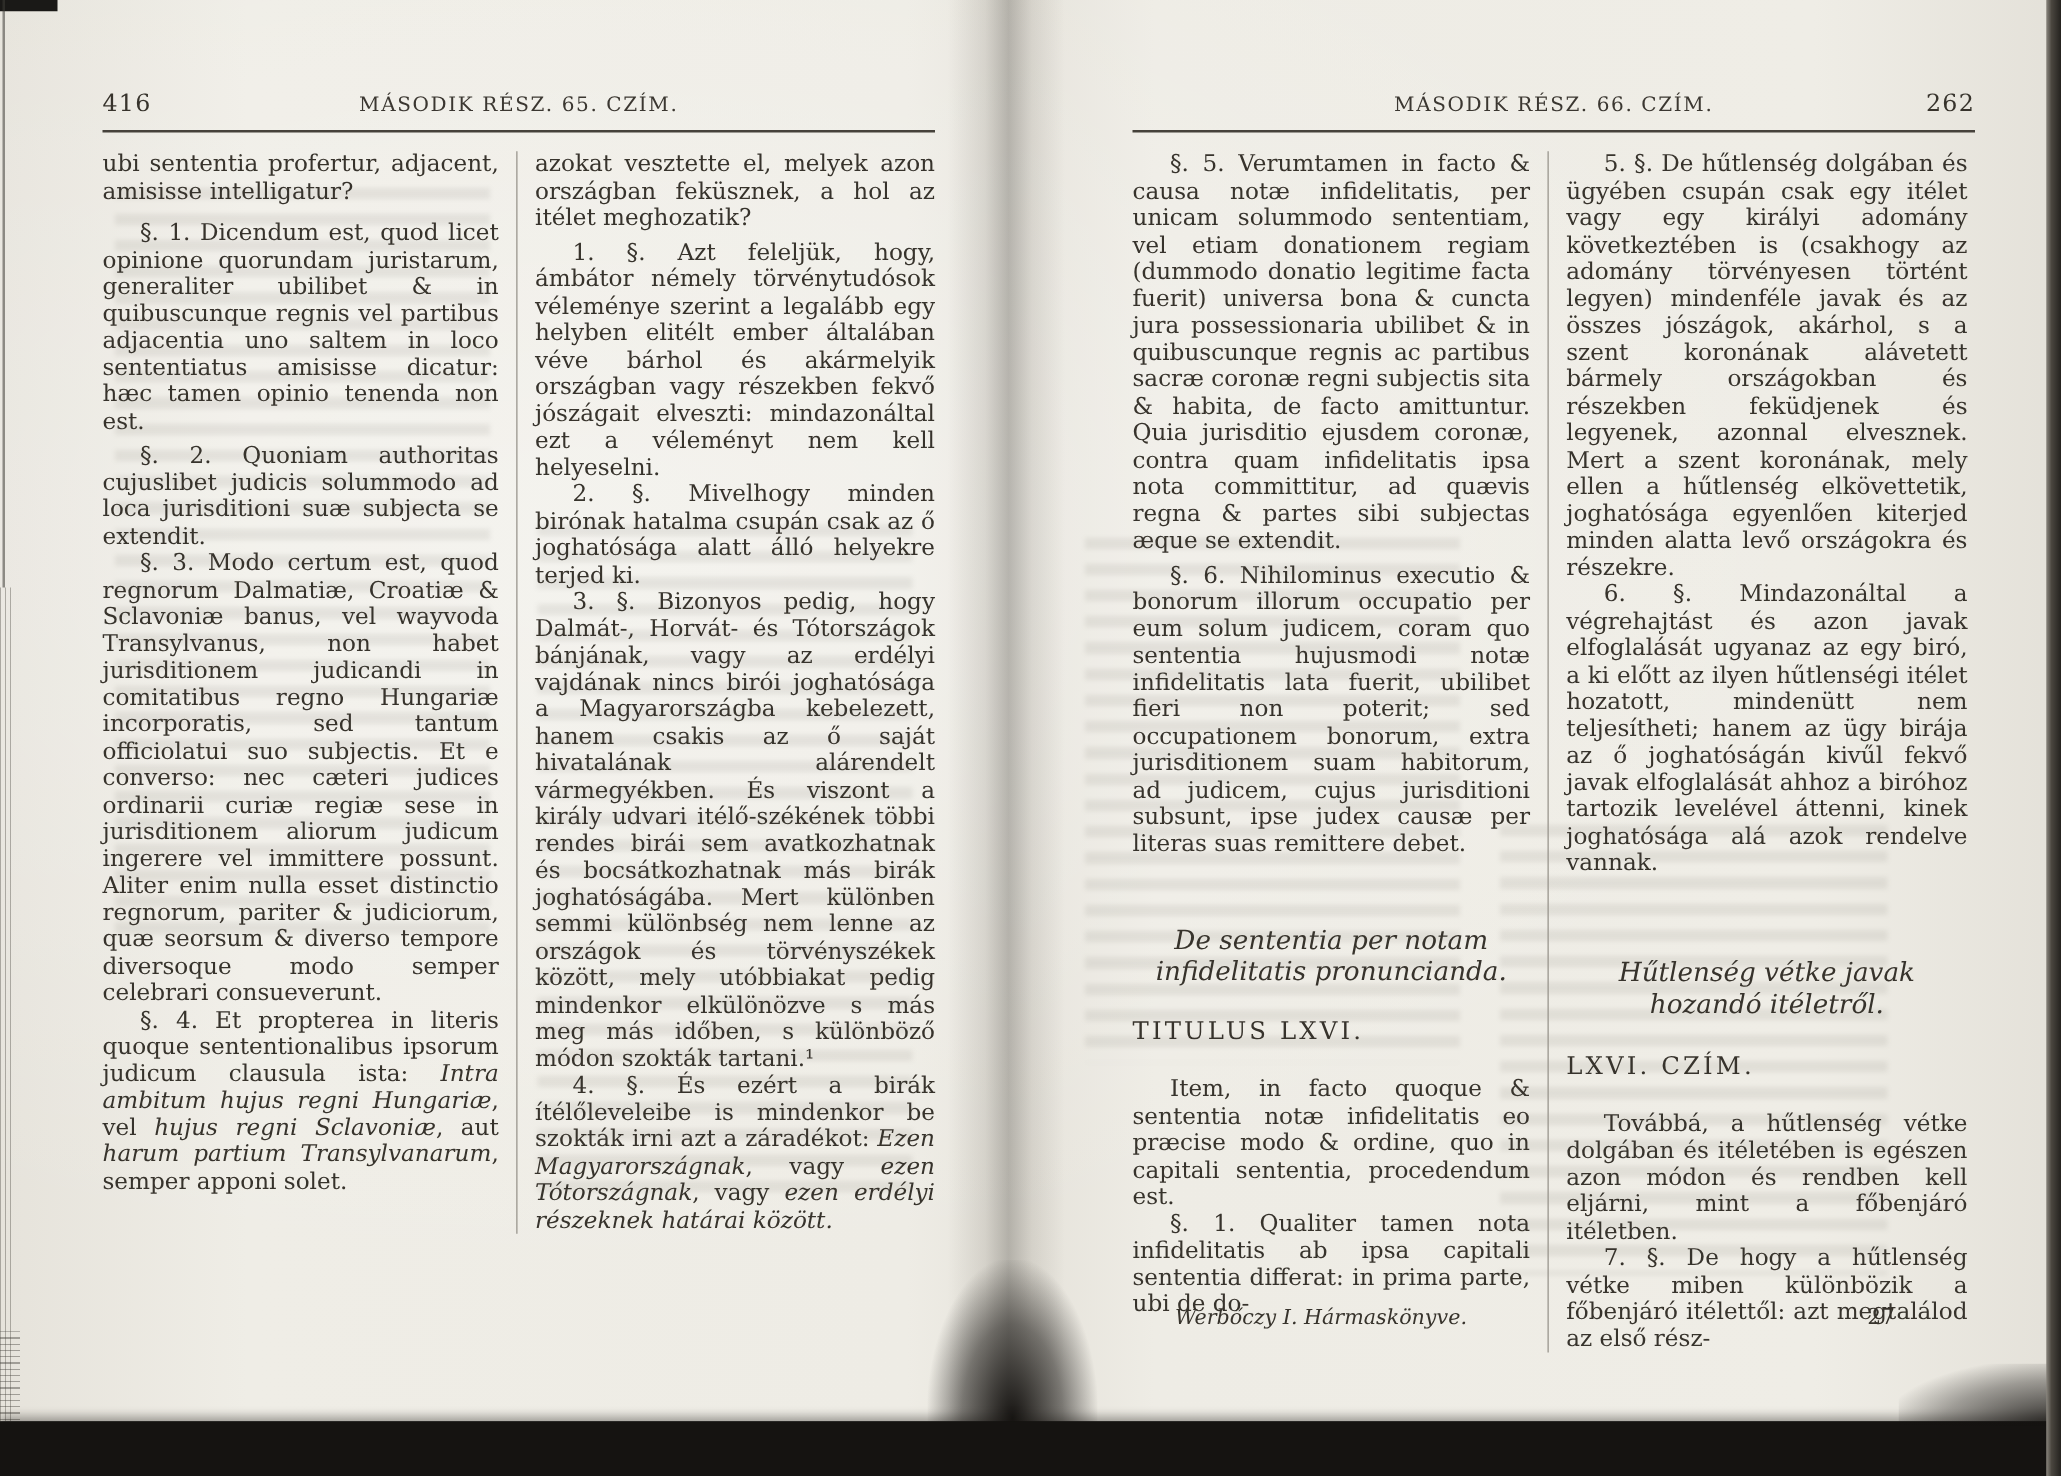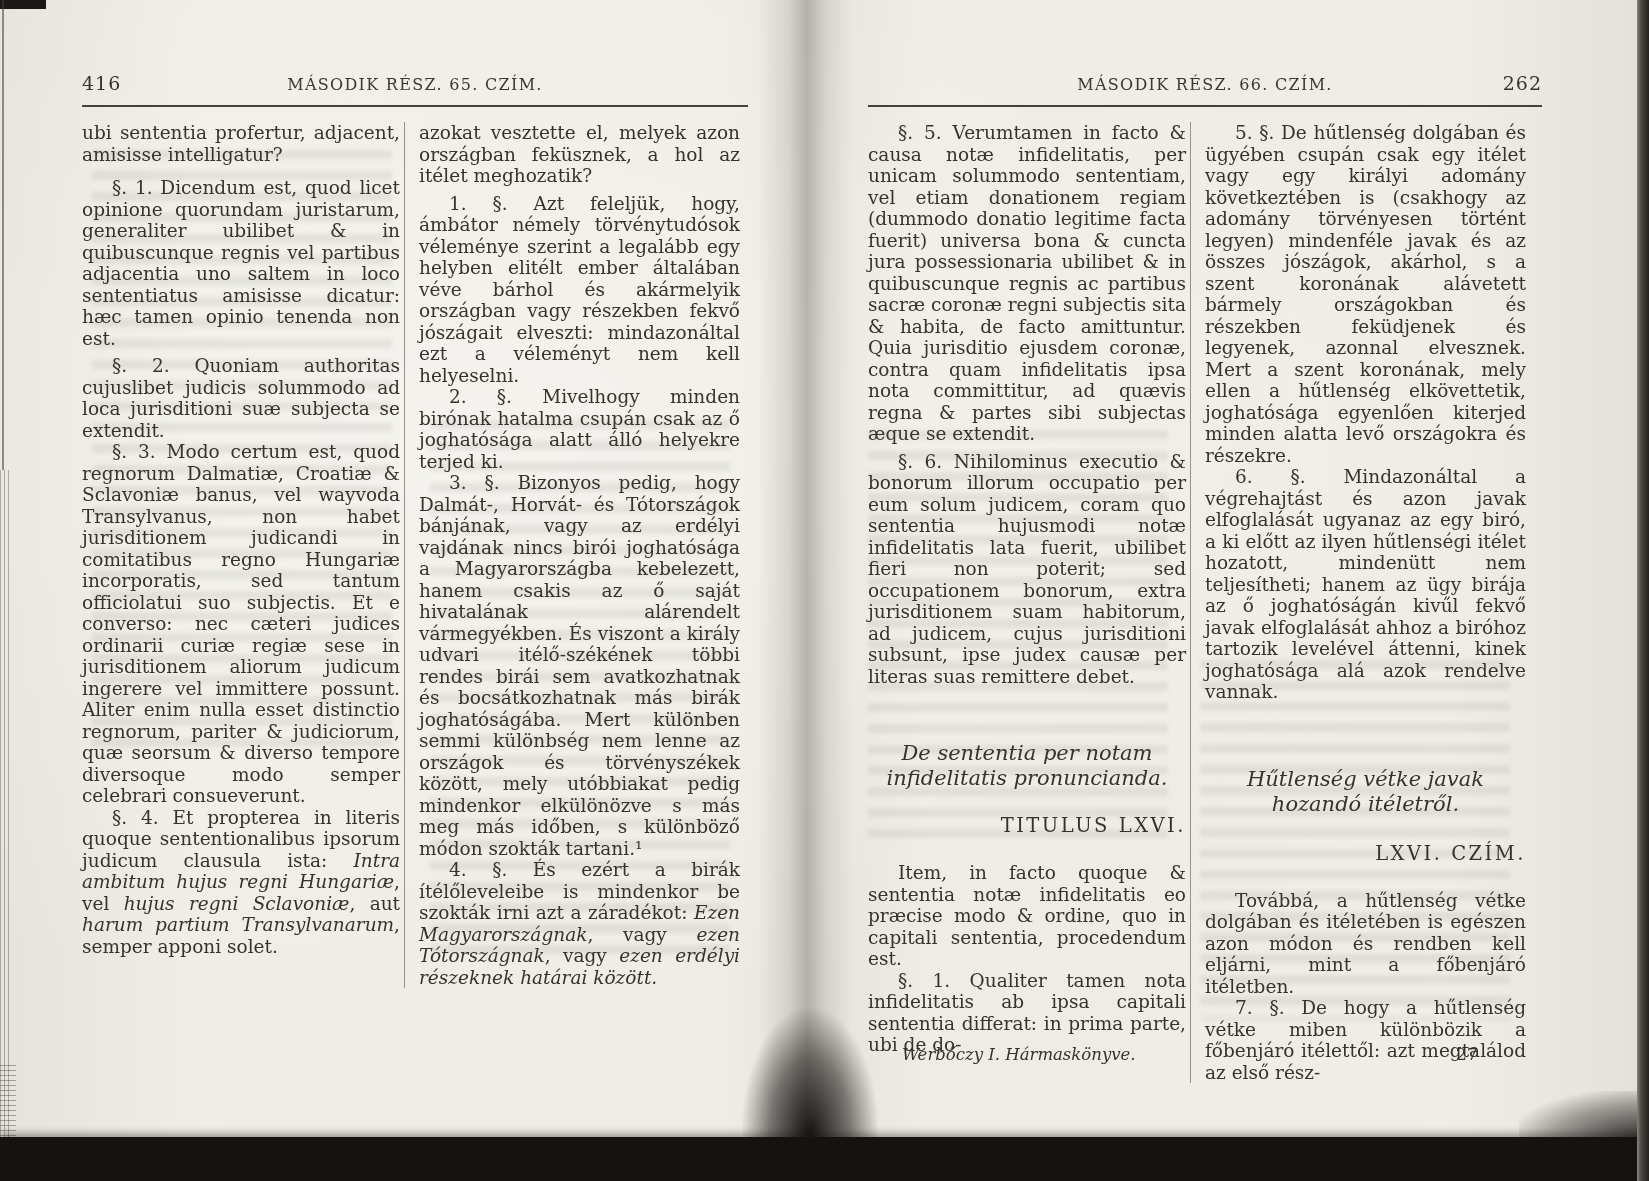--- a/index.html
+++ b/index.html
@@ -34,36 +34,36 @@
   
   .ghost{position:absolute;filter:blur(2px);opacity:0.22;pointer-events:none;
     background:repeating-linear-gradient(180deg, rgba(120,117,108,0.55) 0 9px, transparent 9px 21px);}
   .g1{left:92px;top:150px;width:300px;height:600px;}
   .g2{left:430px;top:420px;width:300px;height:540px;}
   .g3{left:868px;top:430px;width:300px;height:420px;}
   .g4{left:1200px;top:660px;width:310px;height:360px;}
   
   .page{position:absolute;top:72px;}
   .page-left{left:82px;width:666px;}
-  .page-right{left:868px;width:674px;height:1030px;}
+  .page-right{left:906px;width:674px;height:1030px;}
   .page-header{display:grid;grid-template-columns:1fr auto 1fr;align-items:baseline;}
   .page-number{font-size:19px;line-height:22px;letter-spacing:1px;}
   .page-number.right{text-align:right;}
   .running-title{font-size:16px;line-height:22px;letter-spacing:1.3px;white-space:nowrap;color:#3b3731;}
   .header-rule{height:0;border:0;border-top:2px solid #46423b;margin:9px 0 0 0;}
   .columns{display:flex;margin-top:15px;}
   .col{font-size:18.5px;line-height:21.5px;text-align:justify;}
-  .col-a{width:318px;padding-right:4px;border-right:1px solid #96928a;}
+  .col-a{width:318px;padding-right:14px;border-right:1px solid #96928a;}
   .col-b{width:321px;padding-left:14px;}
   p{margin:0;text-indent:30px;}
   p.noind{text-indent:0;}
   .gap-s{margin-top:6px}.gap-m{margin-top:12px}.gap-l{}
   .mt24{margin-top:24px}.mt26{margin-top:26px}.mt54{margin-top:54px}.mt64{margin-top:64px}
   .section-heading{font-style:italic;text-align:center;text-indent:0;font-size:21px;line-height:25px;padding:0 4px;}
-  .titulus{text-align:right;text-indent:0;letter-spacing:2.5px;font-size:19.5px;line-height:21px;}
+  .titulus{text-align:left;text-indent:0;letter-spacing:2.5px;font-size:19.5px;line-height:21px;}
   .footnote{margin-top:30px;font-size:16px;line-height:19px;padding-left:56px;text-align:left;text-indent:0;width:600px;}
   .page-footer{position:absolute;left:34px;right:64px;top:972px;display:flex;justify-content:space-between;align-items:baseline;}
   .footer-title{font-style:italic;font-size:16.5px;}
   .footer-num{font-size:17.5px;}
 </style>
 </head>
 <body>
 
 <div class="scan">
   <div class="spread">

